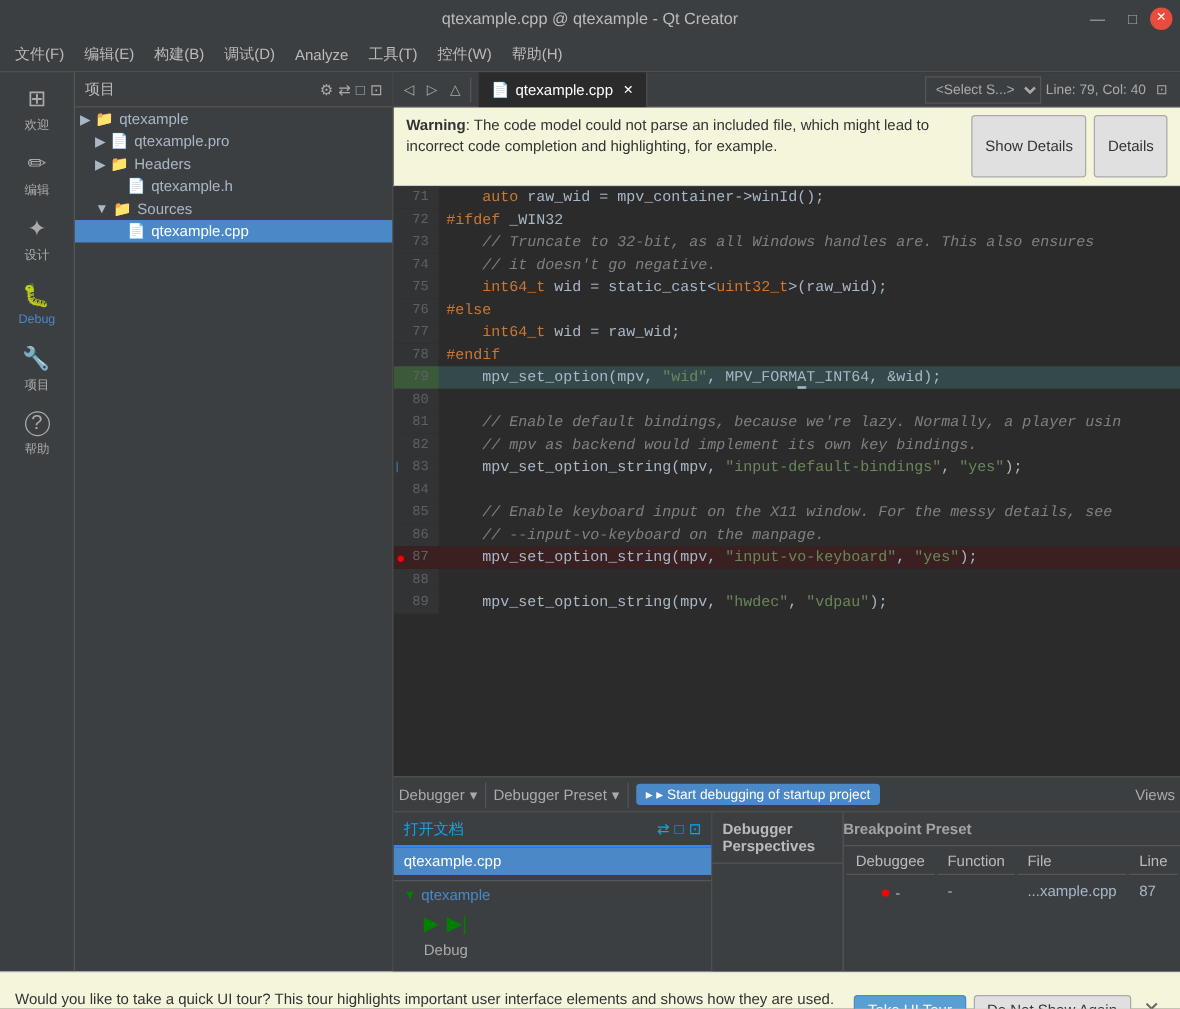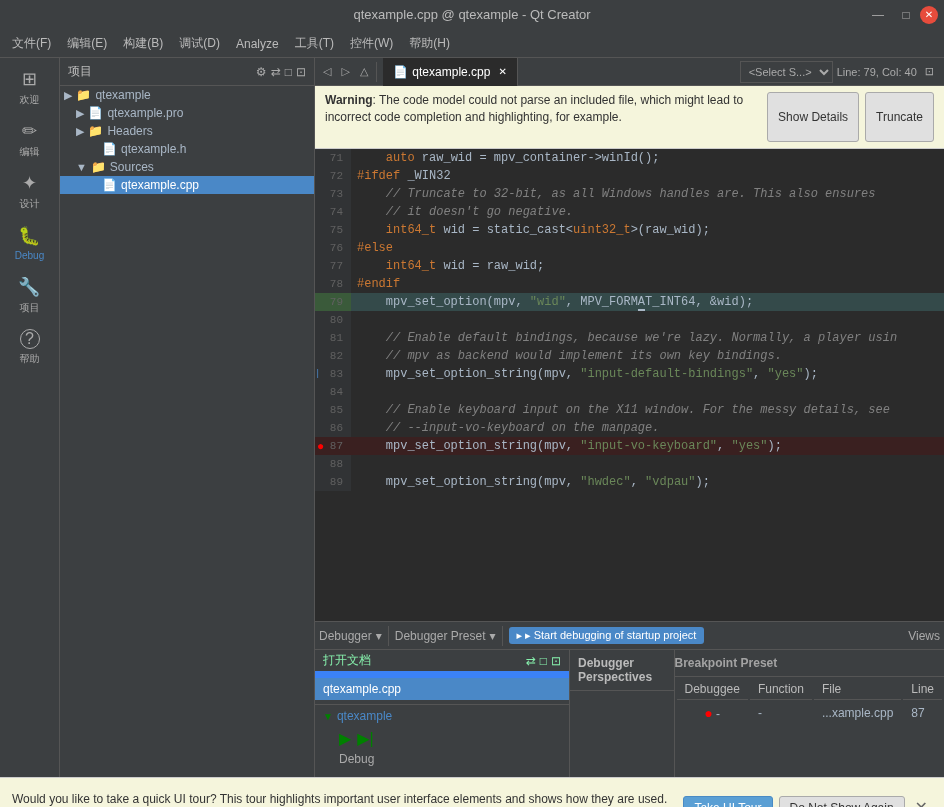--- a/index.html
+++ b/index.html
@@ -214,21 +214,21 @@
         <button class="tb-btn">⊡</button>
       </div>
     </div>
 
     <div id="warning-banner">
       <div id="warning-text">
         <strong>Warning</strong><span>: The code model could not parse an included file, which might lead to incorrect code completion and highlighting, for example.</span>
       </div>
       <div id="warning-buttons">
         <button class="warning-btn">Show Details</button>
-        <button class="warning-btn">Truncate</button>
+        <button class="warning-btn">Details</button>
       </div>
     </div>
 
     <div id="code-scroll" class="scrollbar-visible" style="flex:1;overflow:auto;background:#2b2b2b;font-family:'Courier New',monospace;font-size:12px;">
 
       <div class="code-line">
         <div class="line-num">71</div>
         <div class="line-content">    <span class="kw">auto</span> raw_wid = mpv_container-&gt;winId();</div>
       </div>
 
@@ -339,21 +339,21 @@
         <button class="debug-btn">
           <span>▸ </span><span>▸ Start debugging of startup project</span>
         </button>
         <div style="flex:1;"></div>
         <span style="color:#aaa;cursor:pointer;">Views</span>
       </div>
 
       <div id="debugger-content">
 
         <div style="width:255px;display:flex;flex-direction:column;border-right:1px solid #555;">
-          <div id="open-docs-header" style="background:#3c3f41;padding:4px 8px;font-size:12px;color:#86efac;border-bottom:7px solid #3b82f6;height:28px;display:flex;align-items:center;justify-content:space-between;">
+          <div id="open-docs-header" style="background:#3c3f41;padding:4px 8px;font-size:12px;color:#0ea5e9;border-bottom:2px solid #3b82f6;height:28px;display:flex;align-items:center;justify-content:space-between;">
             <span>打开文档</span>
             <div style="display:flex;gap:4px;">
               <span style="cursor:pointer;">⇄</span>
               <span style="cursor:pointer;">□</span>
               <span style="cursor:pointer;">⊡</span>
             </div>
           </div>
           <div class="doc-item selected">qtexample.cpp</div>
           <div style="flex:1;border-top:1px solid #555;margin-top:4px;">
             <div style="display:flex;align-items:center;gap:4px;padding:4px 8px;">

